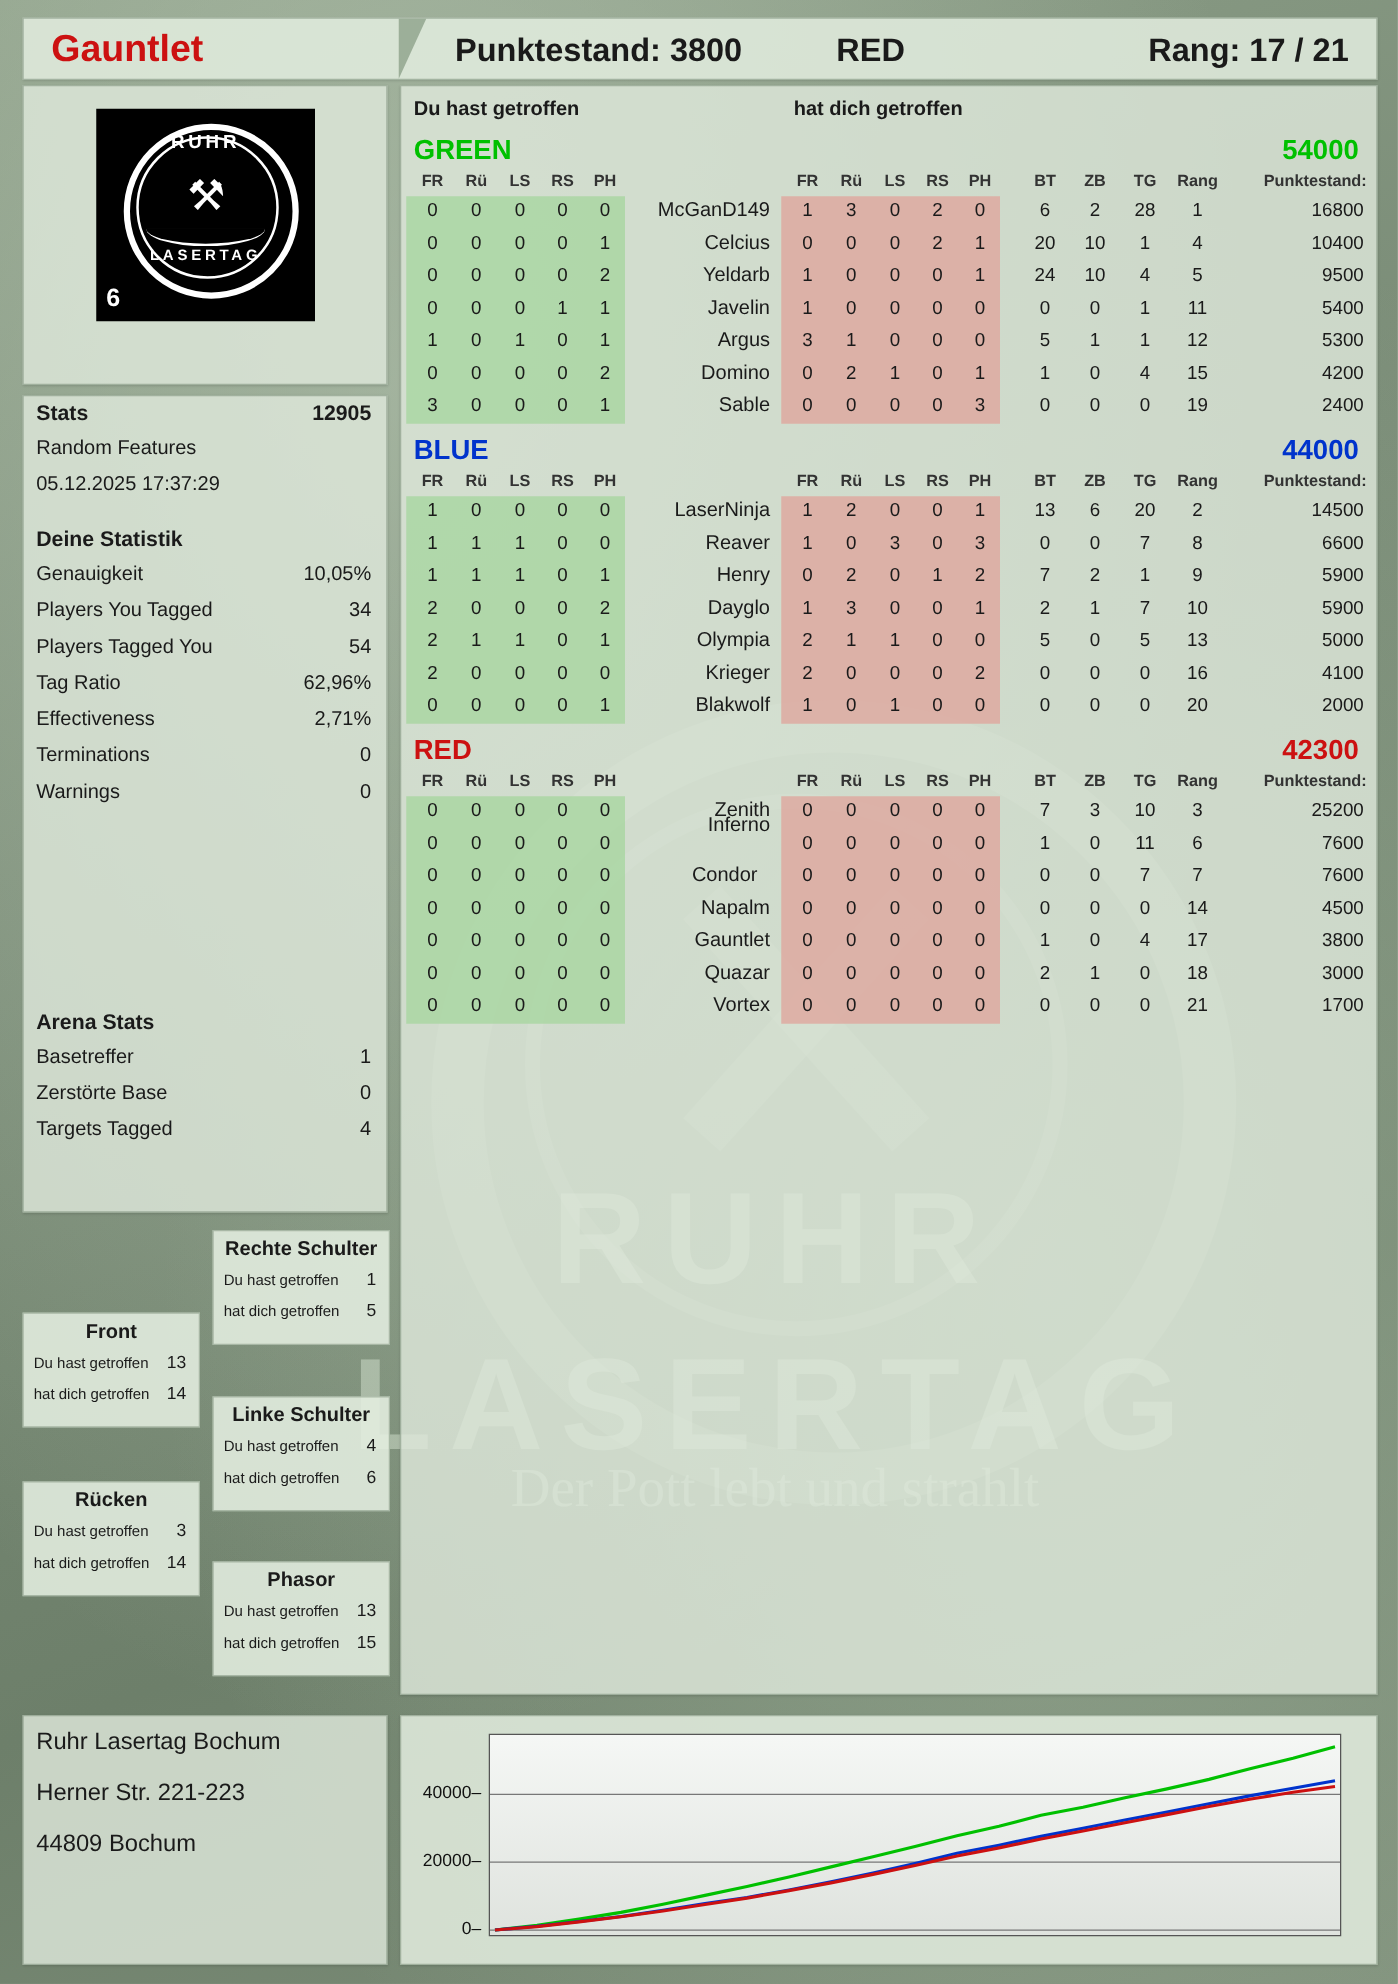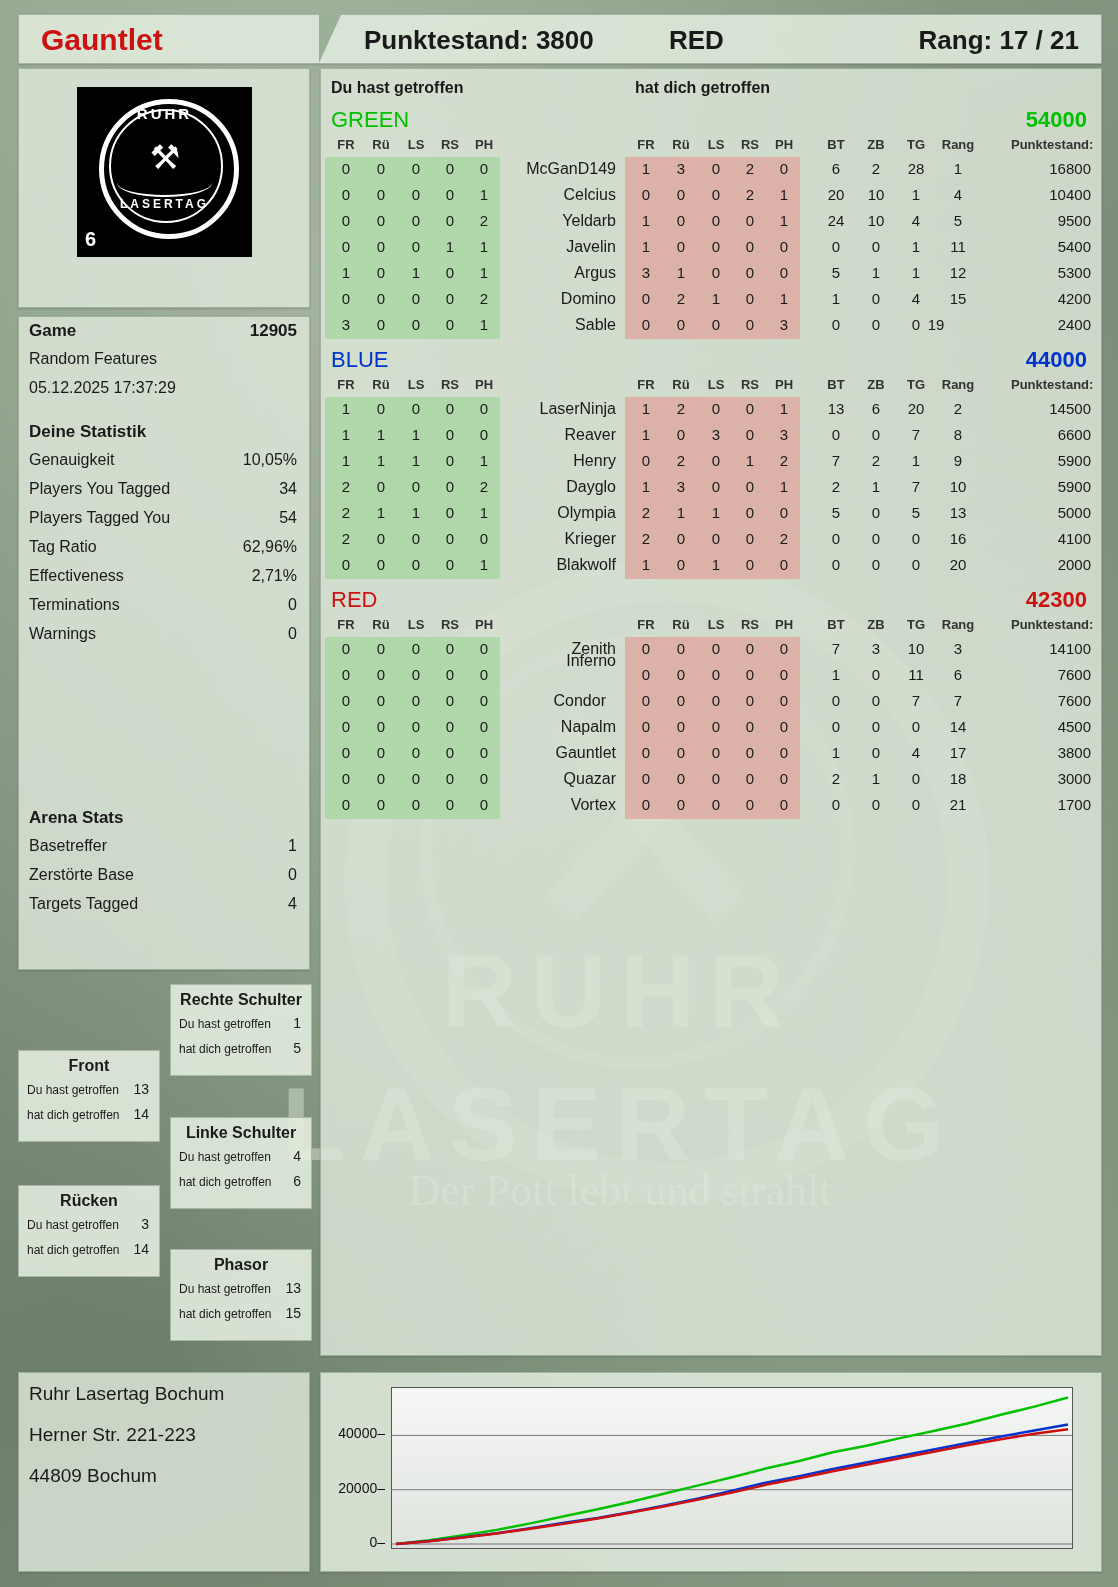--- a/index.html
+++ b/index.html
@@ -121,21 +121,21 @@
   #bp-rs{left:170px;top:984px;width:140px;height:90px;}
   #bp-ls{left:170px;top:1117px;width:140px;height:90px;}
   #bp-phasor{left:170px;top:1249px;width:140px;height:90px;}
 
   #addr-panel{left:18px;top:1372px;width:290px;height:198px;}
   .addr-line{position:relative;left:10px;top:0;font-size:19px;line-height:41px;}
 
   
   #scores{left:320px;top:68px;width:780px;height:1286px;}
   .hdr-label{position:absolute;font-size:16px;font-weight:bold;}
-  .teamname{position:absolute;font-size:22px;font-weight:normal;}
+  .teamname{position:absolute;font-size:22px;font-weight:bold;}
   .teamscore{position:absolute;right:14px;font-size:22px;font-weight:bold;}
   .colhdr{position:absolute;font-size:13px;font-weight:bold;color:#333;}
   .cell{position:absolute;font-size:15px;text-align:center;}
   .nm{position:absolute;font-size:16px;text-align:right;}
   .tint-green{position:absolute;background:rgba(168,214,160,.80);}
   .tint-red{position:absolute;background:rgba(222,166,158,.80);}
 
   
   #chart-panel{left:320px;top:1372px;width:780px;height:198px;background:rgba(226,236,222,.86);}
   .chart-area{position:absolute;left:70px;top:14px;width:680px;height:160px;background:linear-gradient(#f5f7f5,#dfe3de);border:1px solid #555;}
@@ -172,21 +172,21 @@
       <div class="logo-word-top">RUHR</div>
       <div class="logo-hammers">⚒</div>
       <div class="logo-wave"></div>
       <div class="logo-word-bot">LASERTAG</div>
       <div class="logo-num">6</div>
     </div>
   </div>
 
   <div class="panel" id="stats-panel">
     <div class="row b">
-      <span class="k">Game</span>
+      <span class="k">Stats</span>
       <span class="v">12905</span>
     </div>
     <div class="row">
       <span class="k">Random Features</span>
     </div>
     <div class="row">
       <span class="k">05.12.2025 17:37:29</span>
     </div>
     <div class="sect-pad"></div>
     <div class="row b">
@@ -428,21 +428,21 @@
         <div class="cell" style="left:148px;top:247px;width:30px">1</div>
         <div class="nm" style="left:170px;top:247px;width:125px">Sable</div>
         <div class="cell" style="left:310px;top:247px;width:30px">0</div>
         <div class="cell" style="left:345px;top:247px;width:30px">0</div>
         <div class="cell" style="left:380px;top:247px;width:30px">0</div>
         <div class="cell" style="left:414px;top:247px;width:30px">0</div>
         <div class="cell" style="left:448px;top:247px;width:30px">3</div>
         <div class="cell" style="left:500px;top:247px;width:30px">0</div>
         <div class="cell" style="left:540px;top:247px;width:30px">0</div>
         <div class="cell" style="left:580px;top:247px;width:30px">0</div>
-        <div class="cell" style="left:596px;top:247px;width:38px">19</div>
+        <div class="cell" style="left:618px;top:247px;width:38px">19</div>
         <div class="cell" style="left:690px;top:247px;width:80px;text-align:right">2400</div>
         <div class="teamname" style="left: 10px; top: 278px; color: rgb(0, 51, 204);">BLUE</div>
         <div class="teamscore" style="top: 278px; color: rgb(0, 51, 204);">44000</div>
         <div class="colhdr" style="left:10px;top:308px;width:30px;text-align:center">FR</div>
         <div class="colhdr" style="left:45px;top:308px;width:30px;text-align:center">Rü</div>
         <div class="colhdr" style="left:80px;top:308px;width:30px;text-align:center">LS</div>
         <div class="colhdr" style="left:114px;top:308px;width:30px;text-align:center">RS</div>
         <div class="colhdr" style="left:148px;top:308px;width:30px;text-align:center">PH</div>
         <div class="colhdr" style="left:310px;top:308px;width:30px;text-align:center">FR</div>
         <div class="colhdr" style="left:345px;top:308px;width:30px;text-align:center">Rü</div>
@@ -595,21 +595,21 @@
         <div class="nm" style="left:170px;top:571px;width:125px">Zenith</div>
         <div class="cell" style="left:310px;top:571px;width:30px">0</div>
         <div class="cell" style="left:345px;top:571px;width:30px">0</div>
         <div class="cell" style="left:380px;top:571px;width:30px">0</div>
         <div class="cell" style="left:414px;top:571px;width:30px">0</div>
         <div class="cell" style="left:448px;top:571px;width:30px">0</div>
         <div class="cell" style="left:500px;top:571px;width:30px">7</div>
         <div class="cell" style="left:540px;top:571px;width:30px">3</div>
         <div class="cell" style="left:580px;top:571px;width:30px">10</div>
         <div class="cell" style="left:618px;top:571px;width:38px">3</div>
-        <div class="cell" style="left:690px;top:571px;width:80px;text-align:right">14100</div>
+        <div class="cell" style="left:690px;top:571px;width:80px;text-align:right">25200</div>
         <div class="cell" style="left:10px;top:597px;width:30px">0</div>
         <div class="cell" style="left:45px;top:597px;width:30px">0</div>
         <div class="cell" style="left:80px;top:597px;width:30px">0</div>
         <div class="cell" style="left:114px;top:597px;width:30px">0</div>
         <div class="cell" style="left:148px;top:597px;width:30px">0</div>
         <div class="nm" style="left:170px;top:583px;width:125px">Inferno</div>
         <div class="cell" style="left:310px;top:597px;width:30px">0</div>
         <div class="cell" style="left:345px;top:597px;width:30px">0</div>
         <div class="cell" style="left:380px;top:597px;width:30px">0</div>
         <div class="cell" style="left:414px;top:597px;width:30px">0</div>

